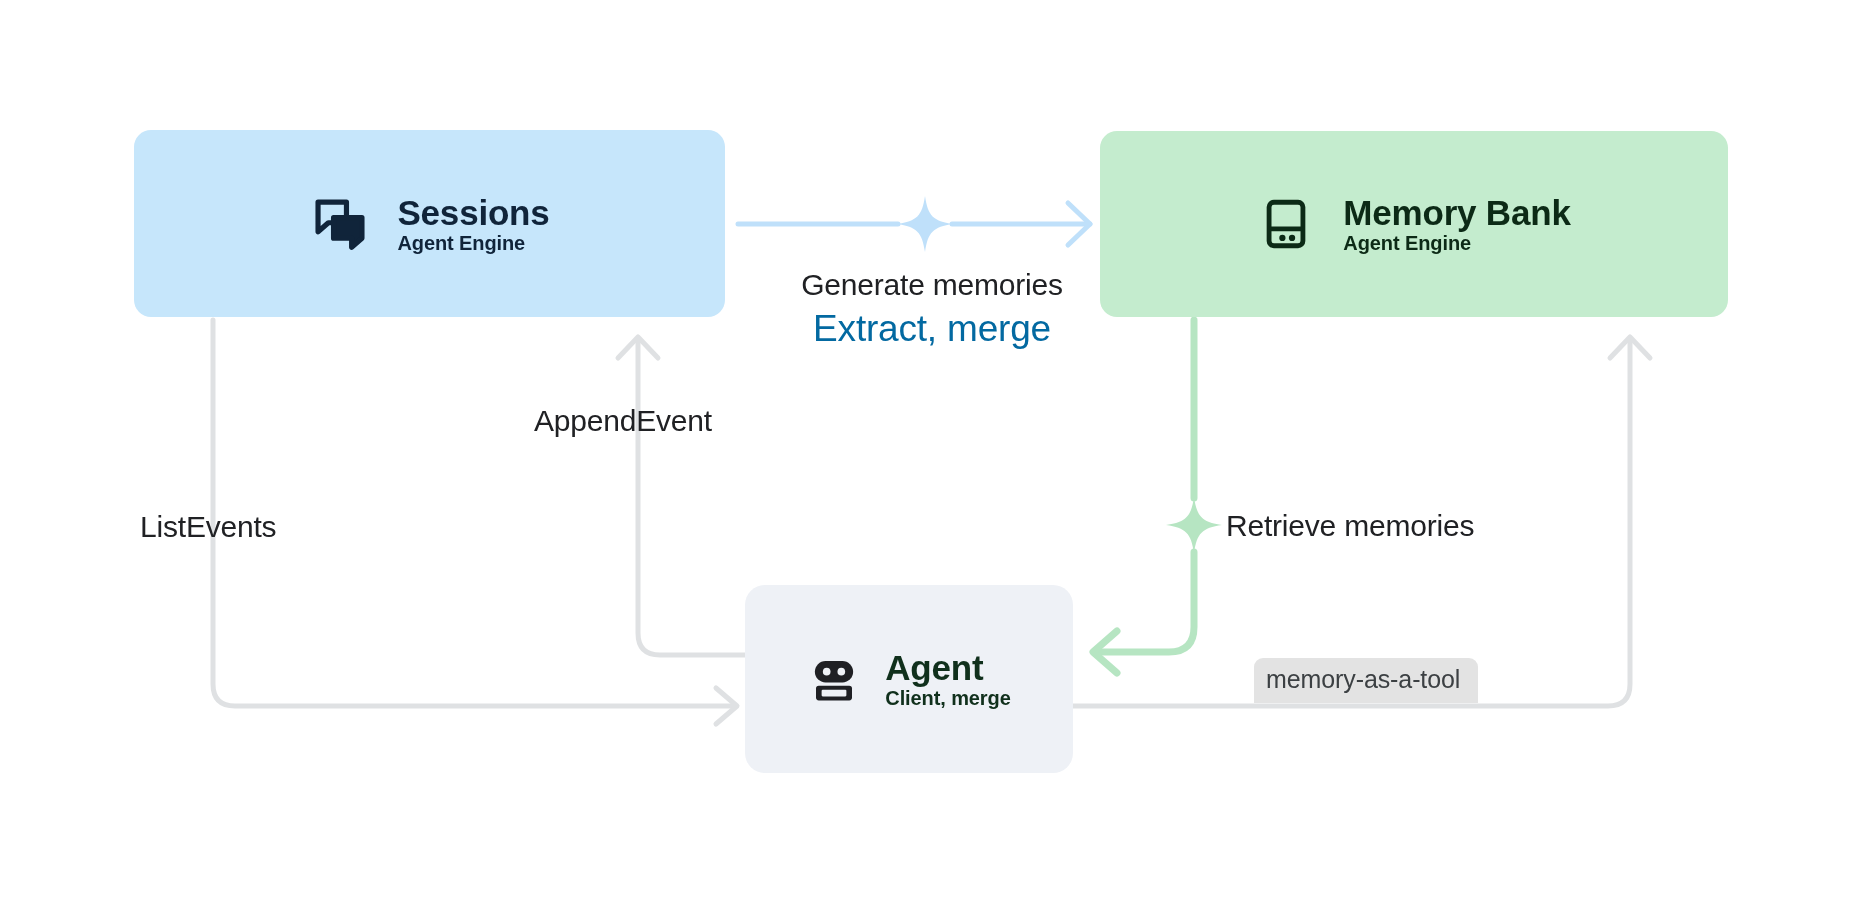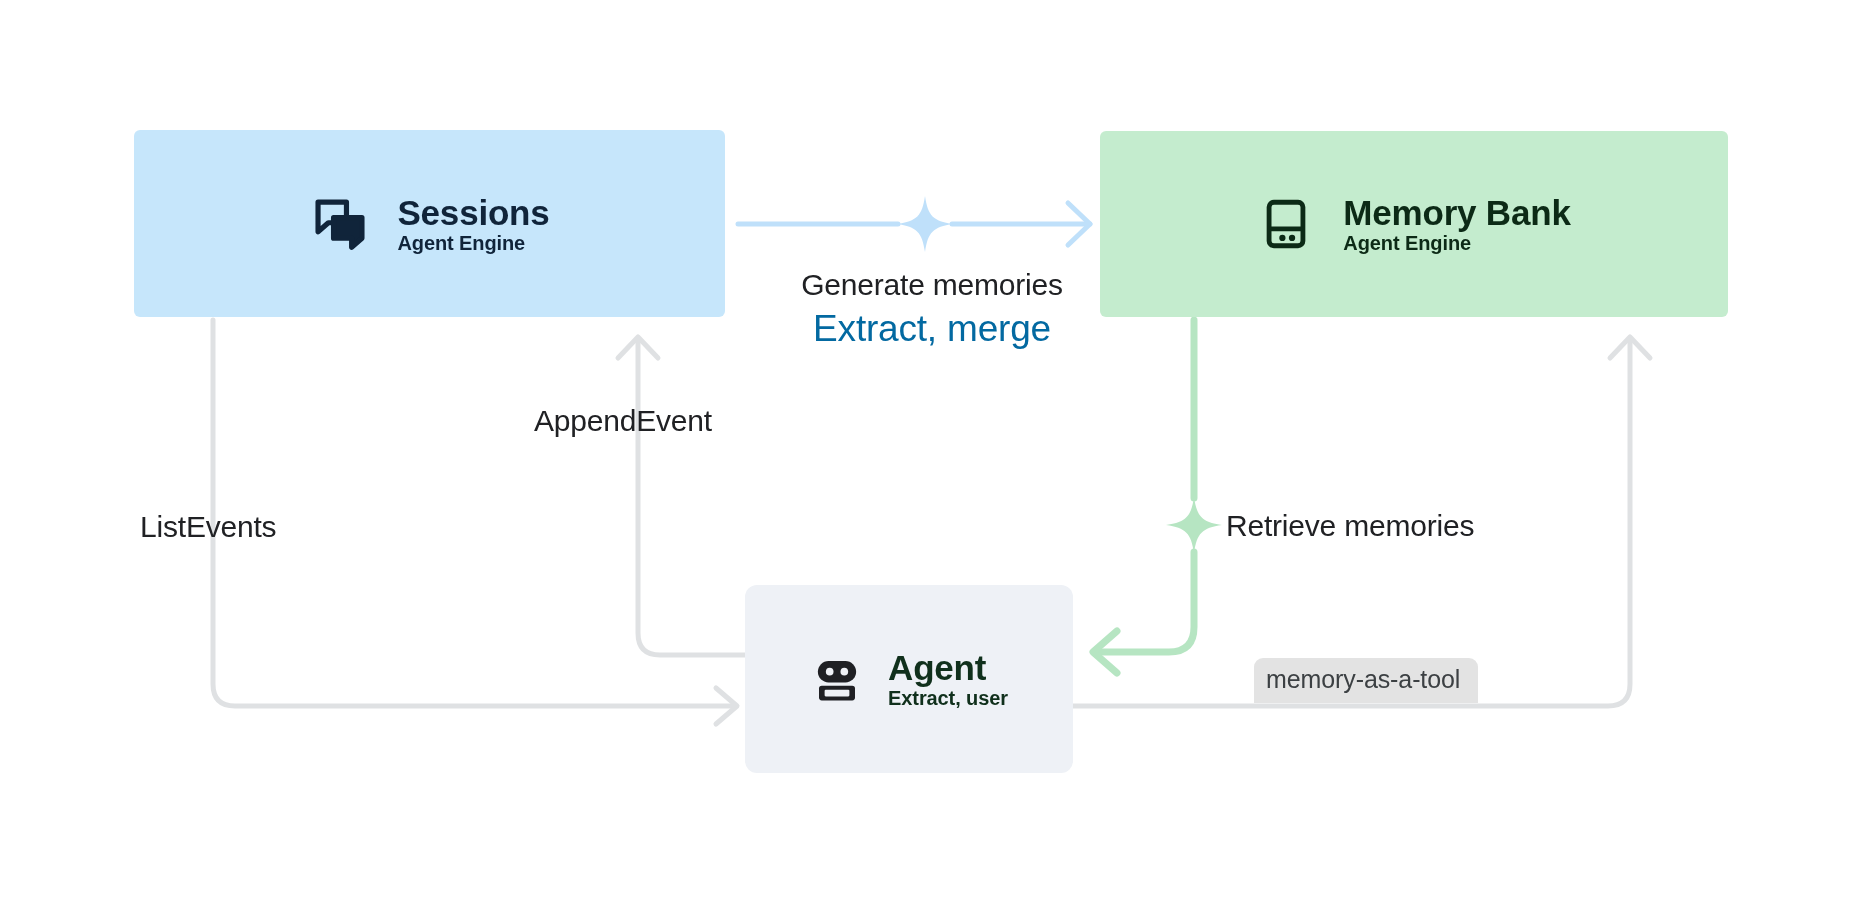--- a/index.html
+++ b/index.html
@@ -25,21 +25,21 @@
     left: 0;
     width: 1860px;
     height: 904px;
   }
   
   .node {
     position: absolute;
     display: flex;
     align-items: center;
     justify-content: center;
-    border-radius: 6px;
+    border-radius: 17px;
     box-sizing: border-box;
   }
   .node-inner {
     display: flex;
     align-items: center;
     gap: 22px;
   }
   .node-icon {
     flex: 0 0 auto;
     display: block;
@@ -71,21 +71,21 @@
   #node-memory-bank {
     left: 1100px; top: 131px; width: 628px; height: 186px;
     background: #c4ecce;
   }
   #node-memory-bank .node-title, #node-memory-bank .node-sub { color: #0c2a16; }
   #node-memory-bank .node-inner { gap: 28px; }
 
   #node-agent {
     left: 745px; top: 585px; width: 328px; height: 188px;
     background: #eef1f6;
-    border-radius: 12px;
+    border-radius: 20px;
   }
   #node-agent .node-title, #node-agent .node-sub { color: #10301c; }
   #node-agent .node-inner { gap: 24px; }
 
   
   .label {
     position: absolute;
     white-space: nowrap;
     color: #202124;
     font-size: 30px;
@@ -190,21 +190,21 @@
     <div class="node-inner">
       <svg class="node-icon" width="54" height="54" viewBox="0 0 48 48" xmlns="http://www.w3.org/2000/svg">
         <rect x="7" y="8" width="34" height="19" rx="9.5" fill="#1f2024"></rect>
         <circle cx="17.5" cy="17.5" r="3.4" fill="#eef1f6"></circle>
         <circle cx="30.5" cy="17.5" r="3.4" fill="#eef1f6"></circle>
         <rect x="8" y="30" width="32" height="13" rx="2.5" fill="#1f2024"></rect>
         <rect x="13" y="33.5" width="22" height="6" rx="1" fill="#eef1f6"></rect>
       </svg>
       <div class="node-text">
         <span class="node-title">Agent</span>
-        <span class="node-sub">Extract, user</span>
+        <span class="node-sub">Client, merge</span>
       </div>
     </div>
   </div>
 
   <div class="label" id="label-generate">Generate memories</div>
   <div class="label sub" id="label-generate-sub">Extract, merge</div>
 
   <div class="label" id="label-append-event">AppendEvent</div>
 
   <div class="label" id="label-list-events">ListEvents</div>

